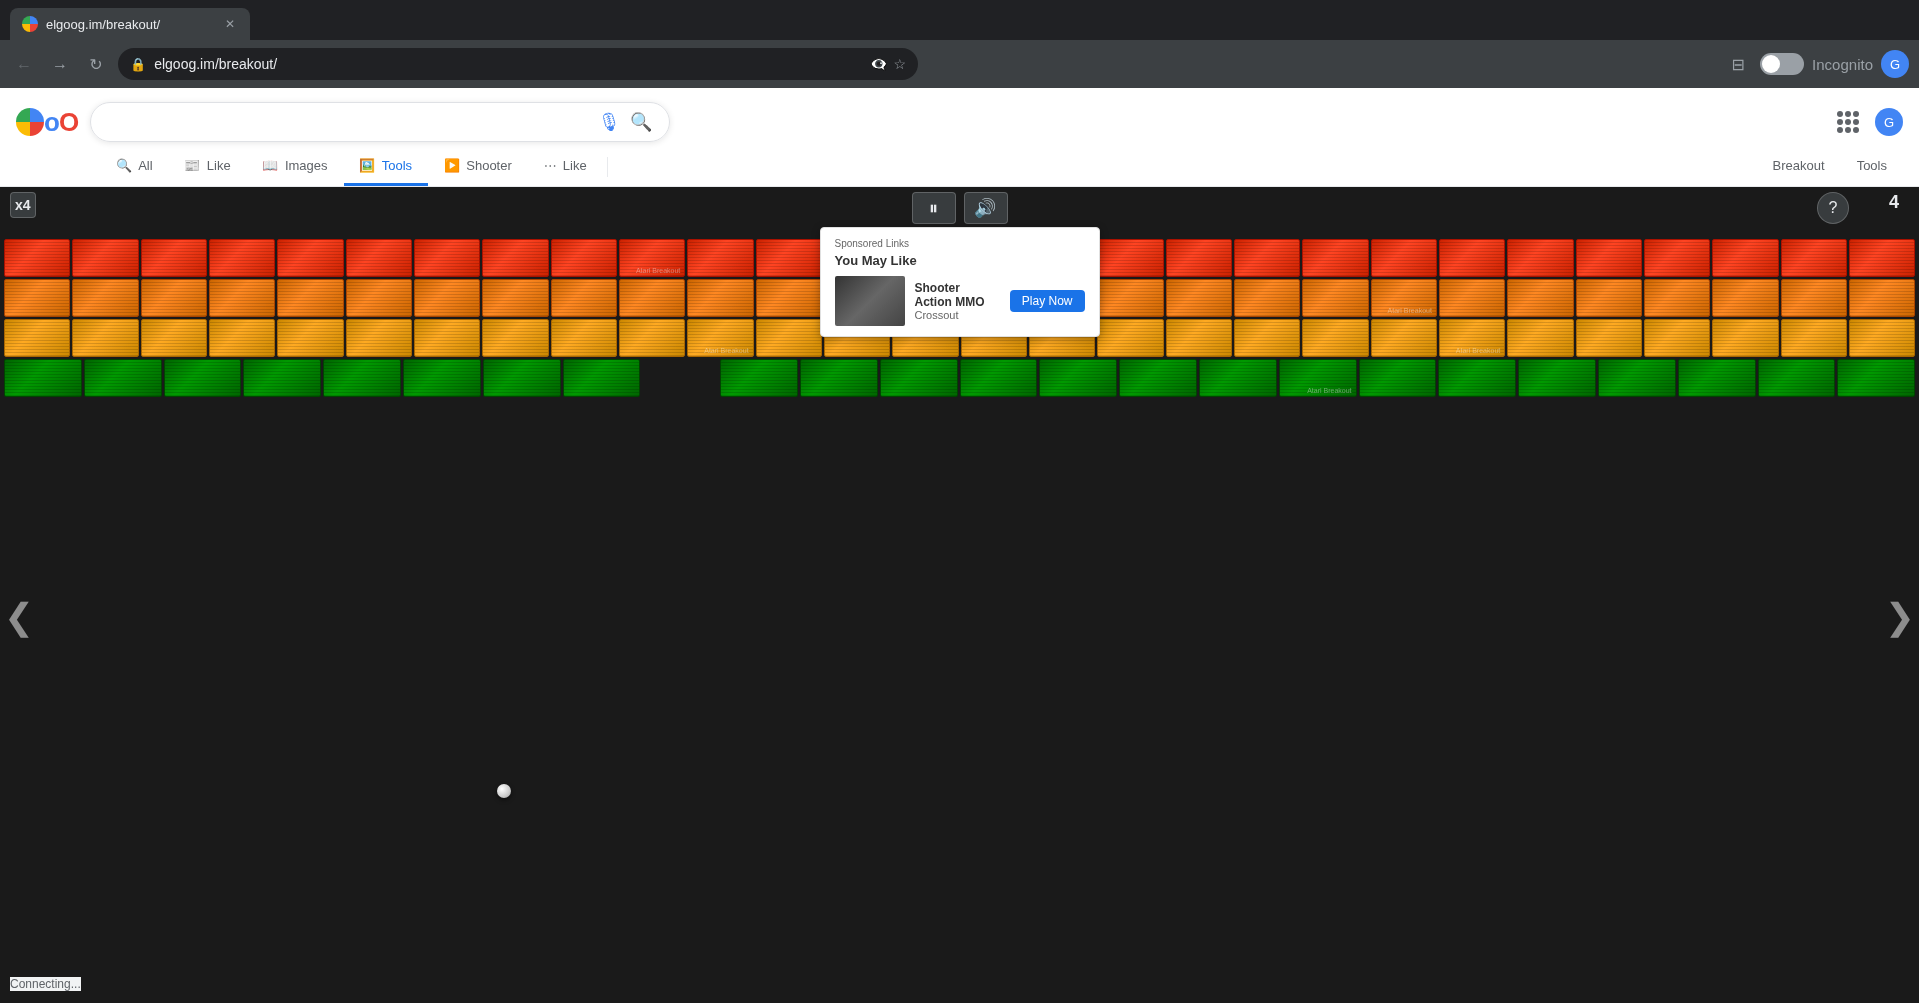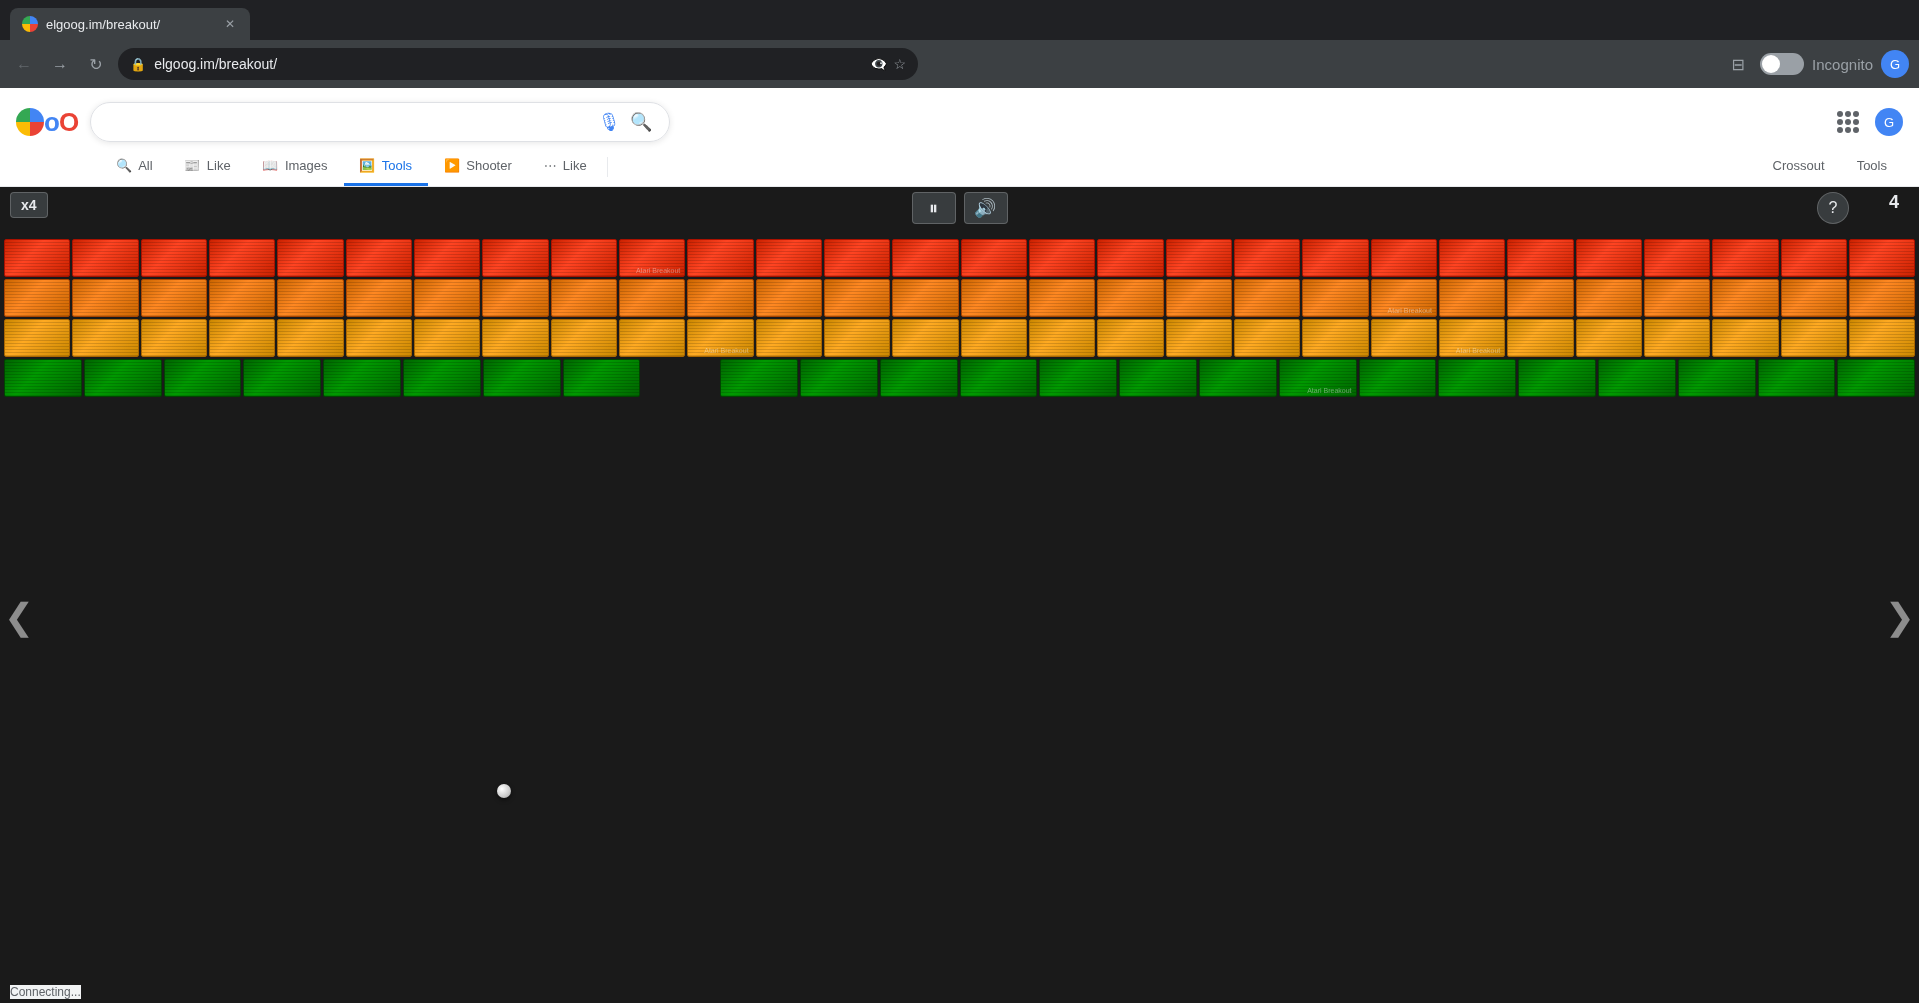--- a/index.html
+++ b/index.html
@@ -249,21 +249,21 @@
       font-size: 18px;
       font-weight: bold;
     }
     .lives-display {
       position: absolute;
       top: 5px;
       left: 10px;
       background: rgba(60,64,67,0.9);
       border: 1px solid rgba(255,255,255,0.2);
       border-radius: 4px;
-      padding: 4px 10px;
+      padding: 4px 4px;
       color: #e8eaed;
       font-size: 14px;
       font-weight: bold;
     }
 
     
     .ad-overlay {
       position: absolute;
       top: 40px;
       left: 50%;
@@ -403,21 +403,21 @@
       color: rgba(255,255,255,0.5);
       cursor: pointer;
       z-index: 5;
       user-select: none;
     }
     .arrow-left { left: 4px; }
     .arrow-right { right: 4px; }
 
     .connecting-text {
       position: fixed;
-      bottom: 4px;
+      bottom: 12px;
       left: 10px;
       font-size: 12px;
       color: #5f6368;
       background: #f1f3f4;
       z-index: 200;
     }
   </style>
 </head>
 <body>
 
@@ -507,21 +507,21 @@
       <span>▶️</span>
       <span>Shooter</span>
     </a>
     <a class="search-nav-item">
       <span>⋯</span>
       <span>Like</span>
     </a>
     <div class="search-nav-divider"></div>
     <div class="search-nav-right">
       <a class="search-nav-item">
-        <span>Crossout</span>
+        <span>Breakout</span>
       </a>
       <a class="search-nav-item">
         <span>Tools</span>
       </a>
     </div>
   </div>
 </div>
 
 <div class="game-container">
 
@@ -539,20 +539,34 @@
   </div>
 
   <div class="help-btn">
     <span>?</span>
   </div>
 
   <div class="score-display">
     <span>4</span>
   </div>
 
+  <div class="ad-overlay">
+    <div class="ad-label">Sponsored Links</div>
+    <div class="ad-you-may">You May Like</div>
+    <div class="ad-content">
+      <div class="ad-img">
+        <div class="ad-img-inner"></div>
+      </div>
+      <div class="ad-text-wrap">
+        <div class="ad-game-name">Shooter Action MMO</div>
+        <div class="ad-brand">Crossout</div>
+      </div>
+      <button class="ad-play-btn">Play Now</button>
+    </div>
+  </div>
 
   <div class="bricks-container">
 
     <div class="brick-row">
       <div class="brick brick-red"></div>
       <div class="brick brick-red"></div>
       <div class="brick brick-red"></div>
       <div class="brick brick-red"></div>
       <div class="brick brick-red"></div>
       <div class="brick brick-red"></div>

